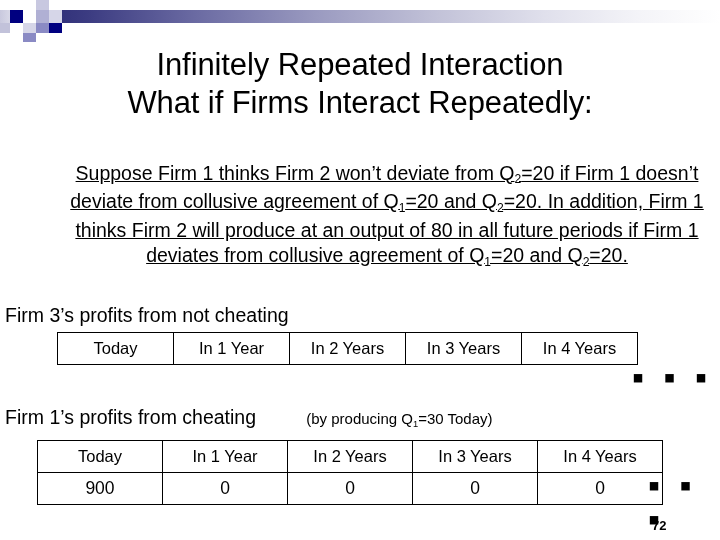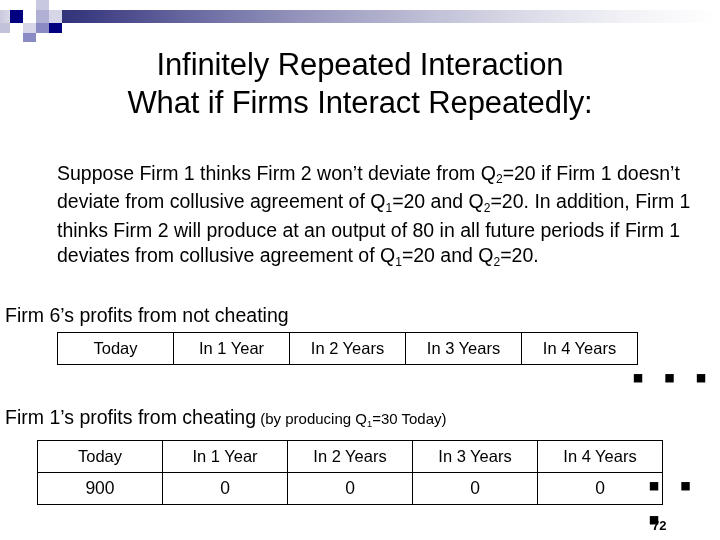--- a/index.html
+++ b/index.html
@@ -67,38 +67,40 @@
   #slide-title .tline { display: block; white-space: nowrap; }
 
   
   #body-paragraph {
     position: absolute;
     left: 57px;
     top: 141px;
     width: 660px;
     font-size: 19.5px;
     line-height: 25.5px;
-    text-align: left;
+    text-align: center;
+    text-decoration: underline;
   }
   sub {
     font-size: 0.62em;
     vertical-align: baseline;
     position: relative;
     top: 0.32em;
   }
 
   
   .section-heading {
     position: absolute;
     font-size: 19.5px;
     line-height: 24px;
     white-space: nowrap;
   }
   .section-heading .small-note {
     font-size: 15px;
+    padding-left: 46px;
   }
   #heading-not-cheating { left: 5px; top: 303px; }
   #heading-cheating     { left: 5px; top: 405px; }
 
   
   .profit-table {
     position: absolute;
     border-collapse: collapse;
     table-layout: fixed;
     background: #ffffff;
@@ -166,21 +168,21 @@
 </div>
 
 <div id="slide-title">
   <span class="tline">Infinitely Repeated Interaction</span>
   <span class="tline">What if Firms Interact Repeatedly:</span>
 </div>
 
 <p id="body-paragraph">Suppose Firm 1 thinks Firm 2 won’t deviate from Q<sub>2</sub>=20 if Firm 1 doesn’t deviate from collusive agreement of Q<sub>1</sub>=20 and Q<sub>2</sub>=20. In addition, Firm 1 thinks Firm 2 will produce at an output of 80 in all future periods if Firm 1 deviates from collusive agreement of Q<sub>1</sub>=20 and Q<sub>2</sub>=20.</p>
 
 <div class="section-heading" id="heading-not-cheating">
-  <span>Firm 6’s profits from not cheating</span>
+  <span>Firm 3’s profits from not cheating</span>
 </div>
 
 <table class="profit-table" id="table-not-cheating">
   <tbody>
     <tr class="hdr-row">
       <td>Today</td>
       <td>In 1 Year</td>
       <td>In 2 Years</td>
       <td>In 3 Years</td>
       <td>In 4 Years</td>

